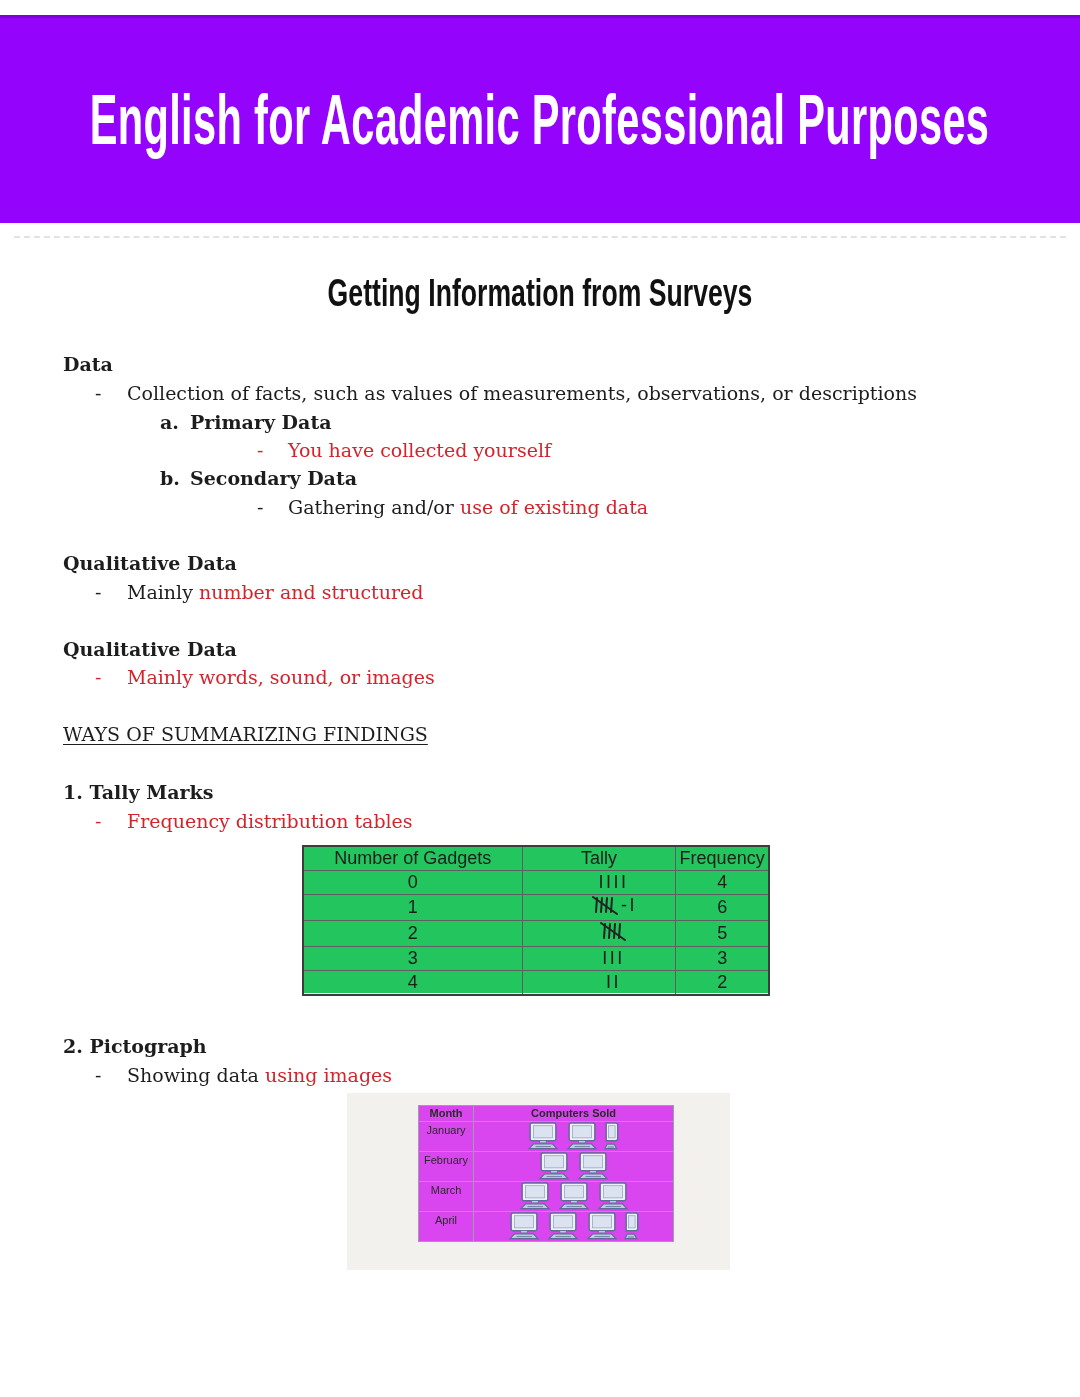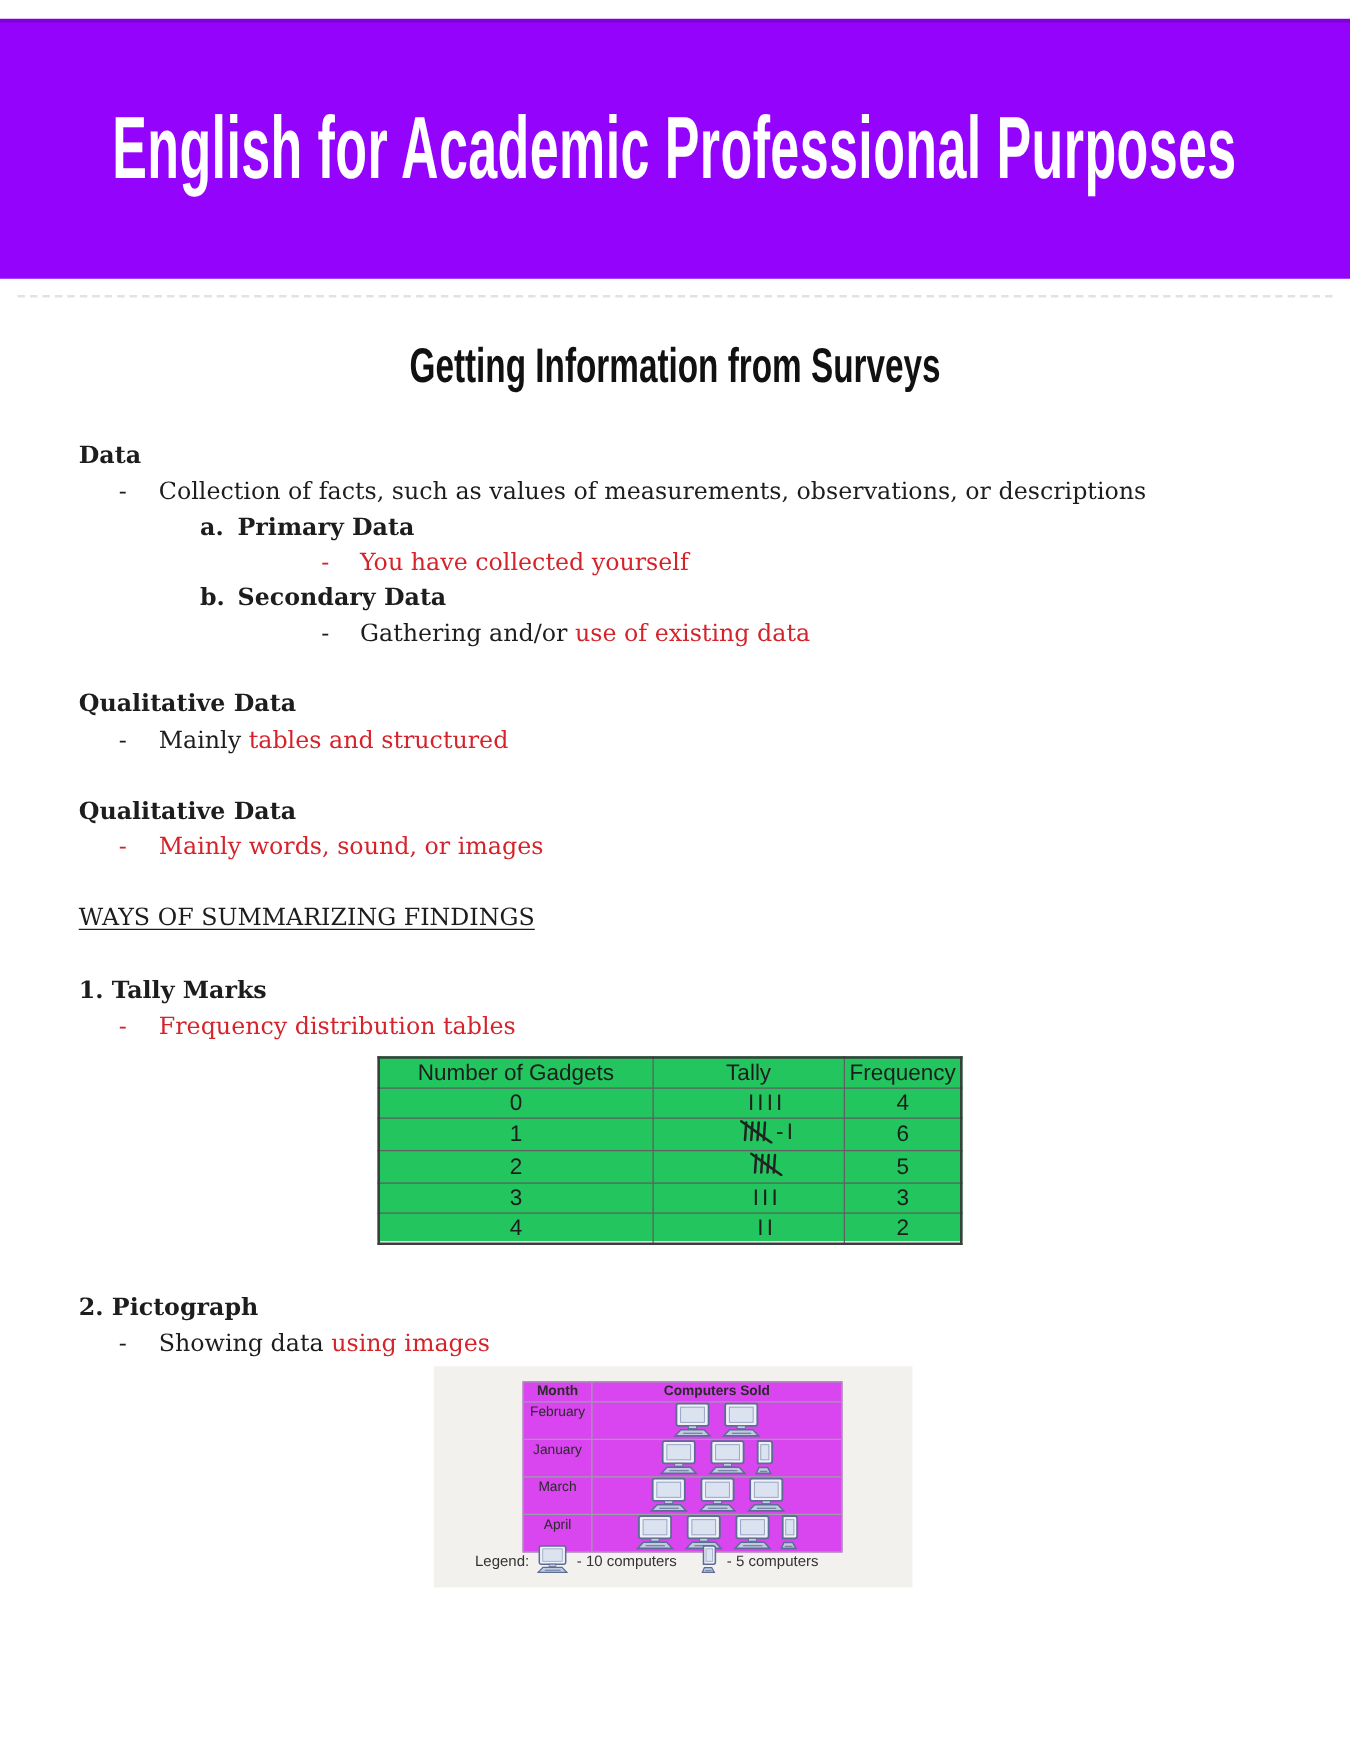--- a/index.html
+++ b/index.html
@@ -124,21 +124,21 @@
 </div>
 <div class="line l2" style="top:466px">
   <span class="itemlabel">b.</span><span class="bold">Secondary Data</span>
 </div>
 <div class="line l3" style="top:495px">
   <span class="dash3">-</span><span>Gathering and/or </span><span class="red">use of existing data</span>
 </div>
 
 <div class="line l0 bold" style="top:551px">Qualitative Data</div>
 <div class="line l1" style="top:580px">
-  <span class="dash1">-</span><span>Mainly </span><span class="red">tables and structured</span>
+  <span class="dash1">-</span><span>Mainly </span><span class="red">number and structured</span>
 </div>
 
 <div class="line l0 bold" style="top:637px">Qualitative Data</div>
 <div class="line l1 red" style="top:665px">
   <span class="dash1">-</span><span>Mainly words, sound, or images</span>
 </div>
 
 <div class="line l0 underline" style="top:722px">WAYS OF SUMMARIZING FINDINGS</div>
 
 <div class="line l0 bold" style="top:780px">1. Tally Marks</div>
@@ -219,39 +219,20 @@
 </div>
 
 <div class="pict">
   <div class="pg-table">
     <div class="pg-header">
       <div class="pg-month">Month</div>
       <div class="pg-icons">Computers Sold</div>
     </div>
     <div id="pg-rows">
         <div class="pg-row">
-          <div class="pg-month">February</div>
-          <div class="pg-icons">
-            <svg class="pg-icon" viewBox="0 0 34 30">
-              <rect class="mon" x="3.2" y="1" width="27.6" height="19" rx="1.8"></rect>
-              <rect class="scr" x="6.8" y="4" width="20.4" height="13"></rect>
-              <rect class="neck" x="13.5" y="20" width="7" height="2.4"></rect>
-              <path class="kb" d="M2 28.6 L32 28.6 L27 23.4 L7 23.4 Z"></path>
-              <path class="kline" d="M9 26.4 L25.5 26.4"></path>
-            </svg>
-            <svg class="pg-icon" viewBox="0 0 34 30">
-              <rect class="mon" x="3.2" y="1" width="27.6" height="19" rx="1.8"></rect>
-              <rect class="scr" x="6.8" y="4" width="20.4" height="13"></rect>
-              <rect class="neck" x="13.5" y="20" width="7" height="2.4"></rect>
-              <path class="kb" d="M2 28.6 L32 28.6 L27 23.4 L7 23.4 Z"></path>
-              <path class="kline" d="M9 26.4 L25.5 26.4"></path>
-            </svg>
-          </div>
-        </div>
-        <div class="pg-row">
           <div class="pg-month">January</div>
           <div class="pg-icons">
             <svg class="pg-icon" viewBox="0 0 34 30">
               <rect class="mon" x="3.2" y="1" width="27.6" height="19" rx="1.8"></rect>
               <rect class="scr" x="6.8" y="4" width="20.4" height="13"></rect>
               <rect class="neck" x="13.5" y="20" width="7" height="2.4"></rect>
               <path class="kb" d="M2 28.6 L32 28.6 L27 23.4 L7 23.4 Z"></path>
               <path class="kline" d="M9 26.4 L25.5 26.4"></path>
             </svg>
             <svg class="pg-icon" viewBox="0 0 34 30">
@@ -263,20 +244,39 @@
             </svg>
             <svg class="pg-icon half" viewBox="0 0 18 30">
               <path class="mon" d="M2.2 20 L2.2 1 L12.6 1 Q14.6 1 14.6 3 L14.6 18 Q14.6 20 12.6 20 Z"></path>
               <rect class="scr" x="4.8" y="4" width="7" height="13"></rect>
               <path class="kb" d="M1 28.6 L13.5 28.6 L10.8 23.6 L3.2 23.6 Z"></path>
               <path class="kline" d="M4 26.8 L10.5 26.8"></path>
             </svg>
           </div>
         </div>
         <div class="pg-row">
+          <div class="pg-month">February</div>
+          <div class="pg-icons">
+            <svg class="pg-icon" viewBox="0 0 34 30">
+              <rect class="mon" x="3.2" y="1" width="27.6" height="19" rx="1.8"></rect>
+              <rect class="scr" x="6.8" y="4" width="20.4" height="13"></rect>
+              <rect class="neck" x="13.5" y="20" width="7" height="2.4"></rect>
+              <path class="kb" d="M2 28.6 L32 28.6 L27 23.4 L7 23.4 Z"></path>
+              <path class="kline" d="M9 26.4 L25.5 26.4"></path>
+            </svg>
+            <svg class="pg-icon" viewBox="0 0 34 30">
+              <rect class="mon" x="3.2" y="1" width="27.6" height="19" rx="1.8"></rect>
+              <rect class="scr" x="6.8" y="4" width="20.4" height="13"></rect>
+              <rect class="neck" x="13.5" y="20" width="7" height="2.4"></rect>
+              <path class="kb" d="M2 28.6 L32 28.6 L27 23.4 L7 23.4 Z"></path>
+              <path class="kline" d="M9 26.4 L25.5 26.4"></path>
+            </svg>
+          </div>
+        </div>
+        <div class="pg-row">
           <div class="pg-month">March</div>
           <div class="pg-icons">
             <svg class="pg-icon" viewBox="0 0 34 30">
               <rect class="mon" x="3.2" y="1" width="27.6" height="19" rx="1.8"></rect>
               <rect class="scr" x="6.8" y="4" width="20.4" height="13"></rect>
               <rect class="neck" x="13.5" y="20" width="7" height="2.4"></rect>
               <path class="kb" d="M2 28.6 L32 28.6 L27 23.4 L7 23.4 Z"></path>
               <path class="kline" d="M9 26.4 L25.5 26.4"></path>
             </svg>
             <svg class="pg-icon" viewBox="0 0 34 30">
@@ -322,31 +322,13 @@
             <svg class="pg-icon half" viewBox="0 0 18 30">
               <path class="mon" d="M2.2 20 L2.2 1 L12.6 1 Q14.6 1 14.6 3 L14.6 18 Q14.6 20 12.6 20 Z"></path>
               <rect class="scr" x="4.8" y="4" width="7" height="13"></rect>
               <path class="kb" d="M1 28.6 L13.5 28.6 L10.8 23.6 L3.2 23.6 Z"></path>
               <path class="kline" d="M4 26.8 L10.5 26.8"></path>
             </svg>
           </div>
         </div>
       </div>
   </div>
-  <div class="pg-legend" id="pg-legend">
-      <span class="lg-label">Legend:</span>
-      <svg class="lg-icon" viewBox="0 0 34 30">
-        <rect class="mon" x="3.2" y="1" width="27.6" height="19" rx="1.8"></rect>
-        <rect class="scr" x="6.8" y="4" width="20.4" height="13"></rect>
-        <rect class="neck" x="13.5" y="20" width="7" height="2.4"></rect>
-        <path class="kb" d="M2 28.6 L32 28.6 L27 23.4 L7 23.4 Z"></path>
-        <path class="kline" d="M9 26.4 L25.5 26.4"></path>
-      </svg>
-      <span class="lg-text">- 10 computers</span>
-      <svg class="lg-icon half" viewBox="0 0 18 30">
-        <path class="mon" d="M2.2 20 L2.2 1 L12.6 1 Q14.6 1 14.6 3 L14.6 18 Q14.6 20 12.6 20 Z"></path>
-        <rect class="scr" x="4.8" y="4" width="7" height="13"></rect>
-        <path class="kb" d="M1 28.6 L13.5 28.6 L10.8 23.6 L3.2 23.6 Z"></path>
-        <path class="kline" d="M4 26.8 L10.5 26.8"></path>
-      </svg>
-      <span class="lg-text">- 5 computers</span>
-    </div>
 </div>
 
 </body></html>

